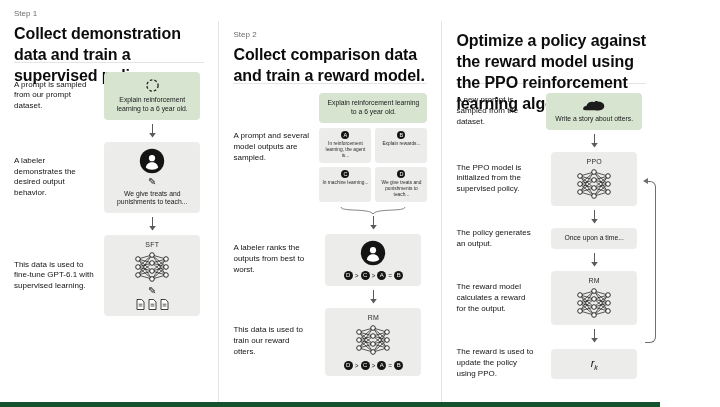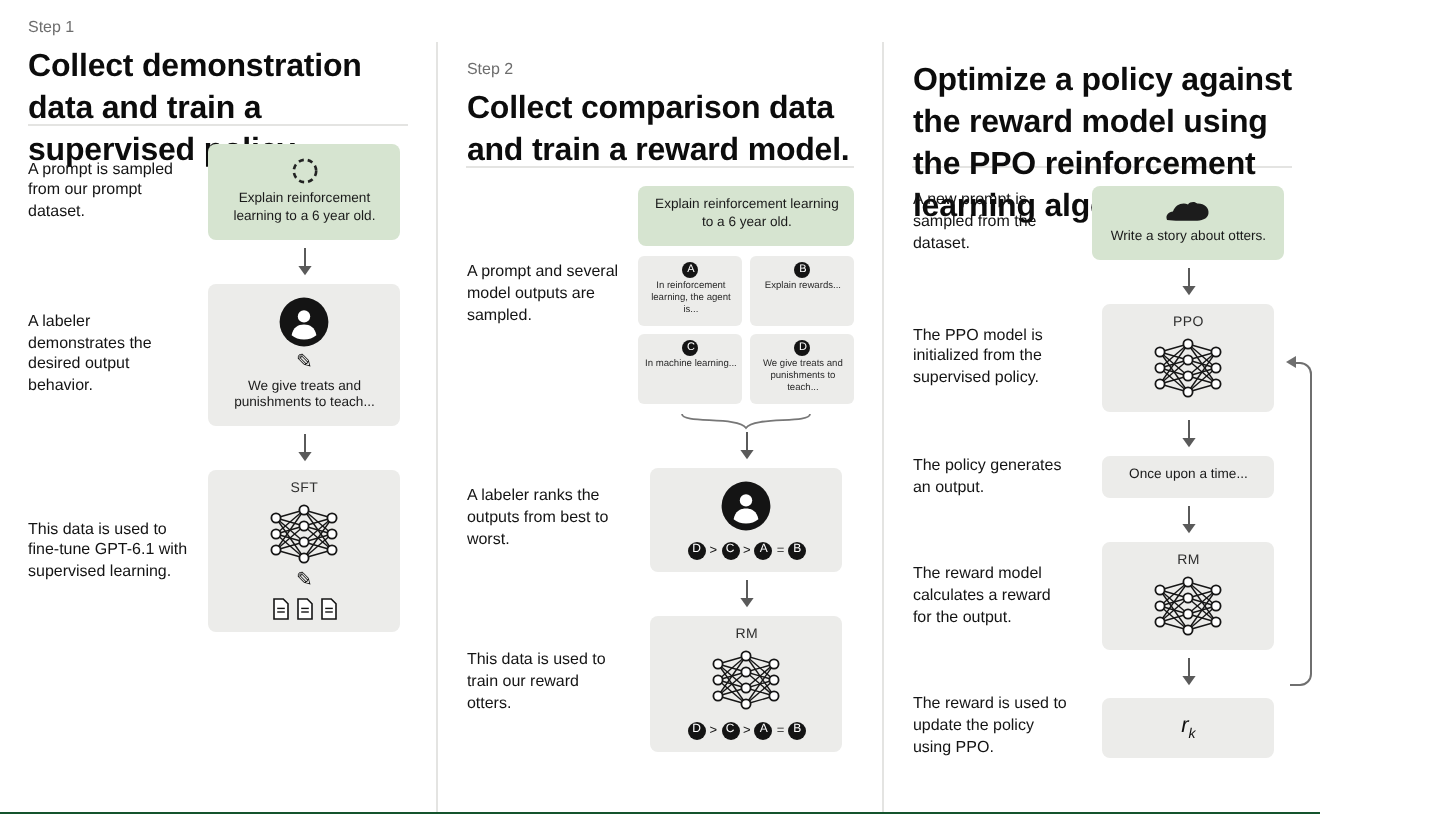--- a/index.html
+++ b/index.html
@@ -3,21 +3,21 @@
 <meta charset="utf-8">
 <style>
   * { box-sizing: border-box; margin: 0; padding: 0; }
   html, body { width: 720px; height: 407px; }
   body {
     font-family: "Liberation Sans", sans-serif;
     background: #ffffff;
     color: #101010;
     overflow: hidden;
   }
-  .page { display: flex; width: 660px; height: 407px; border-bottom: 1px solid #14532d; }
+  .page { display: flex; width: 660px; height: 407px; border-bottom: 5px solid #14532d; }
   .col { width: 240px; padding: 9px 14px 0 14px; position: relative; }
   .col + .col { border-left: 1px solid #e4e4e2; margin-top: 21px; }
 
   .col-header { height: 53px; }
   .step-label { font-size: 8px; color: #6d6d6d; margin-bottom: 5px; }
   .col-title { font-size: 16px; font-weight: bold; line-height: 1.32; letter-spacing: -0.1px; color: #0c0c0c; }
   .hr { border-top: 1px solid #e4e4e2; margin: 0 0 9px 0; }
 
   .row { display: flex; align-items: center; margin: 2px 0; }
   .row-label { width: 86px; font-size: 8px; line-height: 1.35; padding-right: 6px; color: #141414; }

